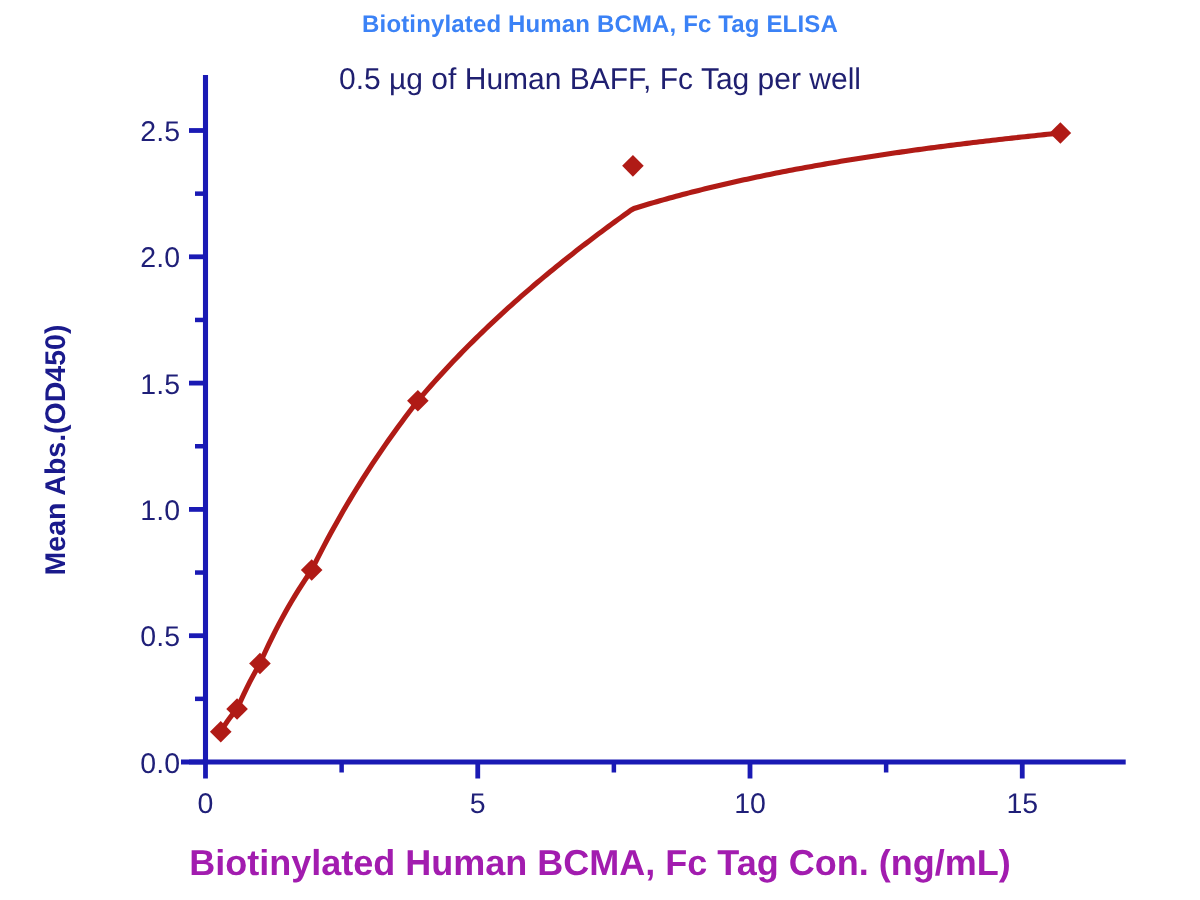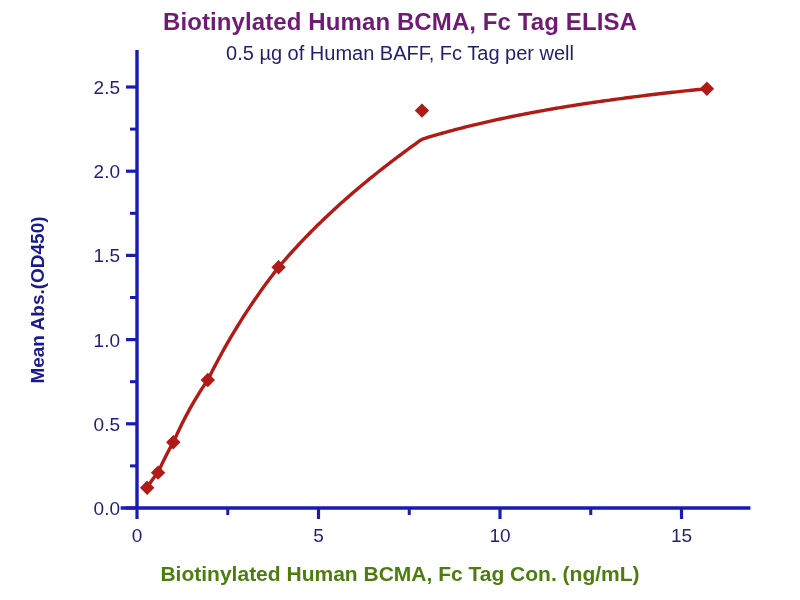--- a/index.html
+++ b/index.html
@@ -17,23 +17,23 @@
   #figure {
     position: absolute;
     inset: 0;
   }
   .chart-title {
     position: absolute;
     left: 0;
     right: 0;
     top: 8px;
     text-align: center;
-    font-size: 24px;
+    font-size: 16px;
     font-weight: bold;
-    color: #701a75;
+    color: #3b82f6;
     letter-spacing: 0.1px;
   }
   .chart-subtitle {
     position: absolute;
     left: 0;
     right: 0;
     top: 42px;
     text-align: center;
     font-size: 20px;
     font-weight: normal;
@@ -49,23 +49,23 @@
     font-size: 19px;
     font-weight: bold;
     color: #1a1a8c;
   }
   .xlabel {
     position: absolute;
     left: 0;
     right: 0;
     top: 562px;
     text-align: center;
-    font-size: 21px;
+    font-size: 24px;
     font-weight: bold;
-    color: #4d7c0f;
+    color: #a21caf;
   }
   .plot-svg {
     position: absolute;
     left: 0;
     top: 0;
   }
   .tick-label {
     font-family: "Liberation Sans", sans-serif;
     font-size: 19px;
     fill: #1f1f78;

